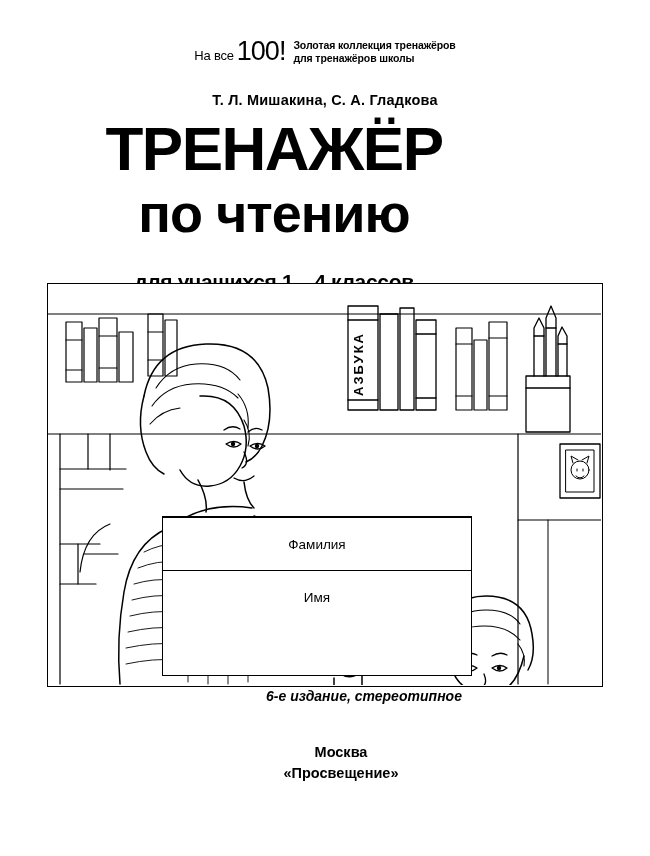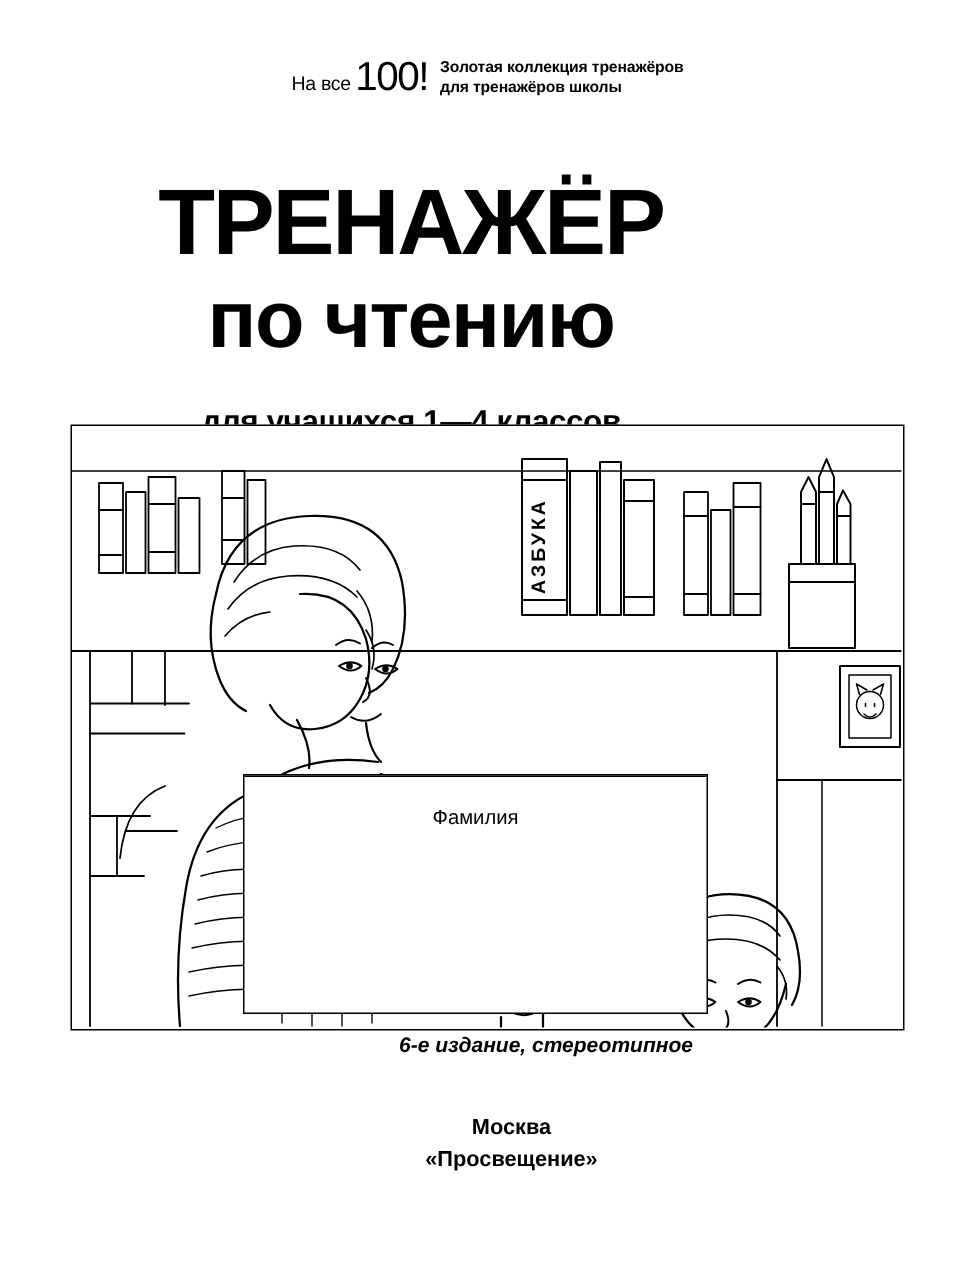--- a/index.html
+++ b/index.html
@@ -203,20 +203,21 @@
         <span class="mark-small">На все</span>
         <span class="mark-big">100!</span>
       </div>
       <div class="series-lines">
         <div>Золотая коллекция тренажёров</div>
         <div>для тренажёров школы</div>
       </div>
     </div>
   </div>
 
+  <div class="authors">Т. Л. Мишакина, С. А. Гладкова</div>
 
   <div class="title-block">
     <div class="title-line1">ТРЕНАЖЁР</div>
     <div class="title-line2">по чтению</div>
     <div class="subtitle">для учащихся 1—4 классов</div>
   </div>
 
   <div class="illustration">
     <svg width="553" height="401" viewBox="0 0 553 401" fill="none" stroke="#000" stroke-width="1.4" stroke-linecap="round" stroke-linejoin="round">
 
@@ -443,20 +444,23 @@
       <g stroke-width="1.2">
         <path d="M62 240 q-26 10 -30 48 M36 270 h34"></path>
       </g>
     </svg>
   </div>
 
   <div class="name-form">
     <div class="form-row bordered">
       <span class="form-label">Фамилия</span>
     </div>
+    <div class="form-row bordered">
+      <span class="form-label">Имя</span>
+    </div>
   </div>
 
   <div class="edition">6-е издание, стереотипное</div>
 
   <div class="imprint">
     <div>Москва</div>
     <div>«Просвещение»</div>
   </div>
 
 </div>

